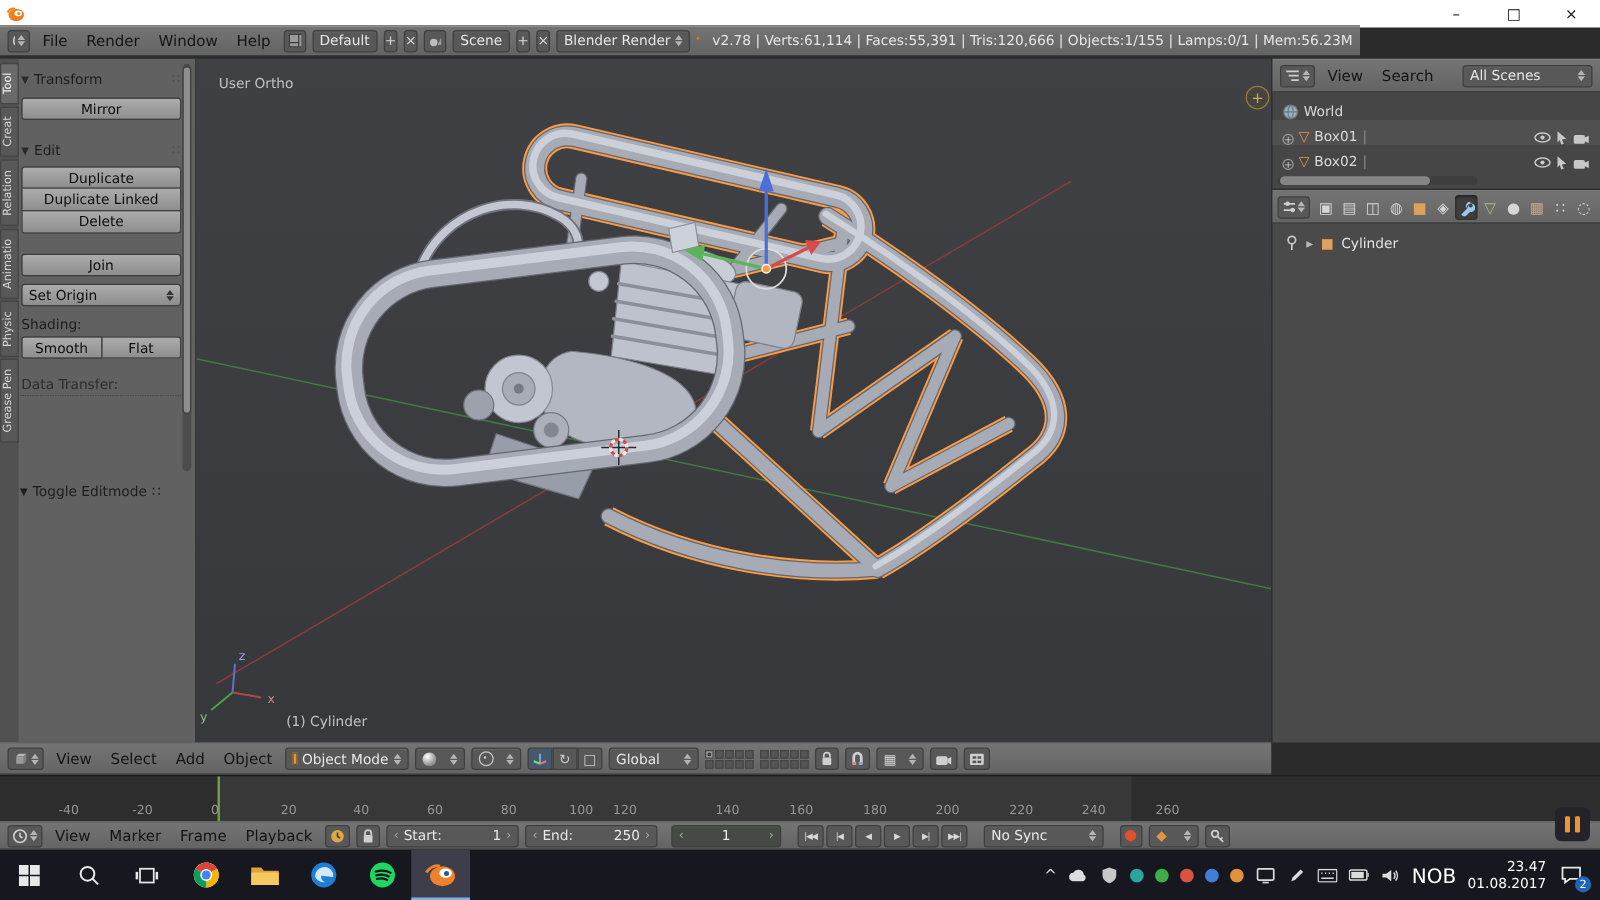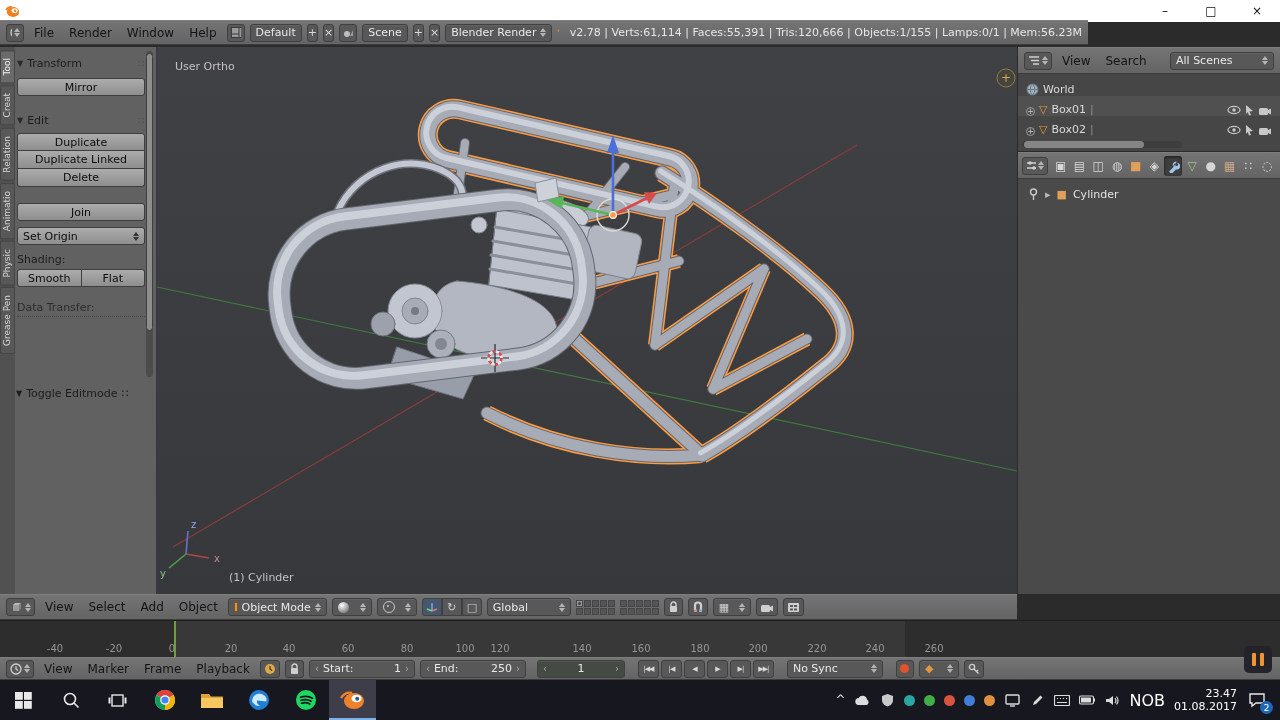--- a/index.html
+++ b/index.html
@@ -512,21 +512,21 @@
       <div class="mbtn active">
         <svg width="12" height="12">
             <line x1="6" y1="10" x2="6" y2="2" stroke="#7aa0d8" stroke-width="1.6"></line>
             <line x1="6" y1="10" x2="11" y2="8" stroke="#d87a7a" stroke-width="1.6"></line>
             <line x1="6" y1="10" x2="1" y2="8" stroke="#7ad87a" stroke-width="1.6"></line>
           </svg>
       </div>
       <div class="mbtn">↻</div>
       <div class="mbtn">□</div>
     </div>
-    <div class="field" style="width:84px">
+    <div class="field" style="width:72px">
       <span>Global</span>
       <span class="updn">
           <i class="u"></i>
           <i class="d"></i>
         </span>
     </div>
     <div class="layers">
       <div class="lgrid">
           <span class="lc on"></span>
           <span class="lc"></span>

